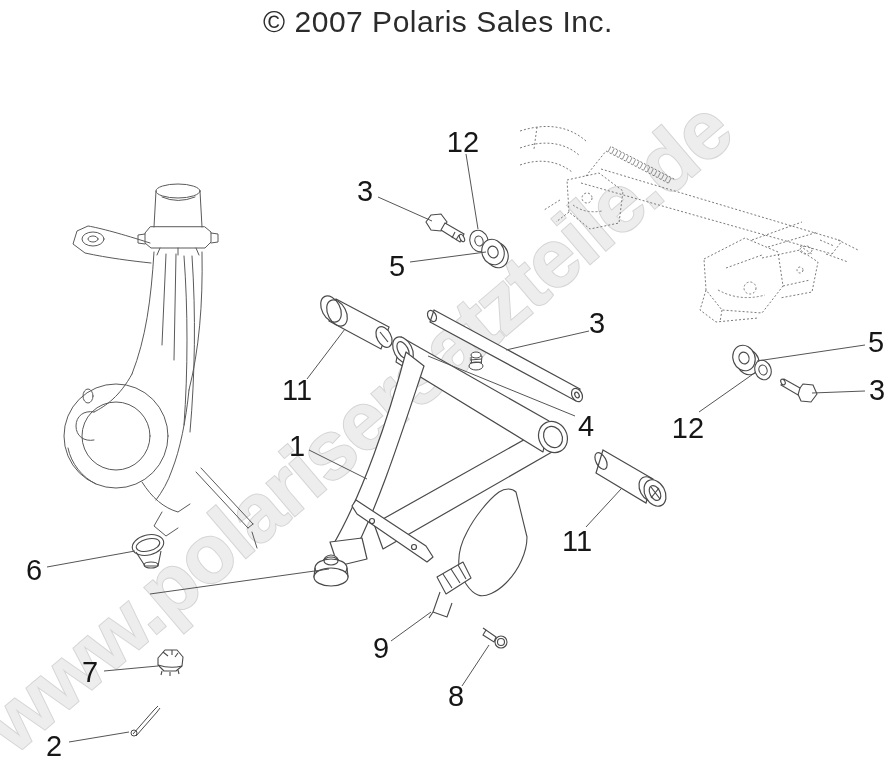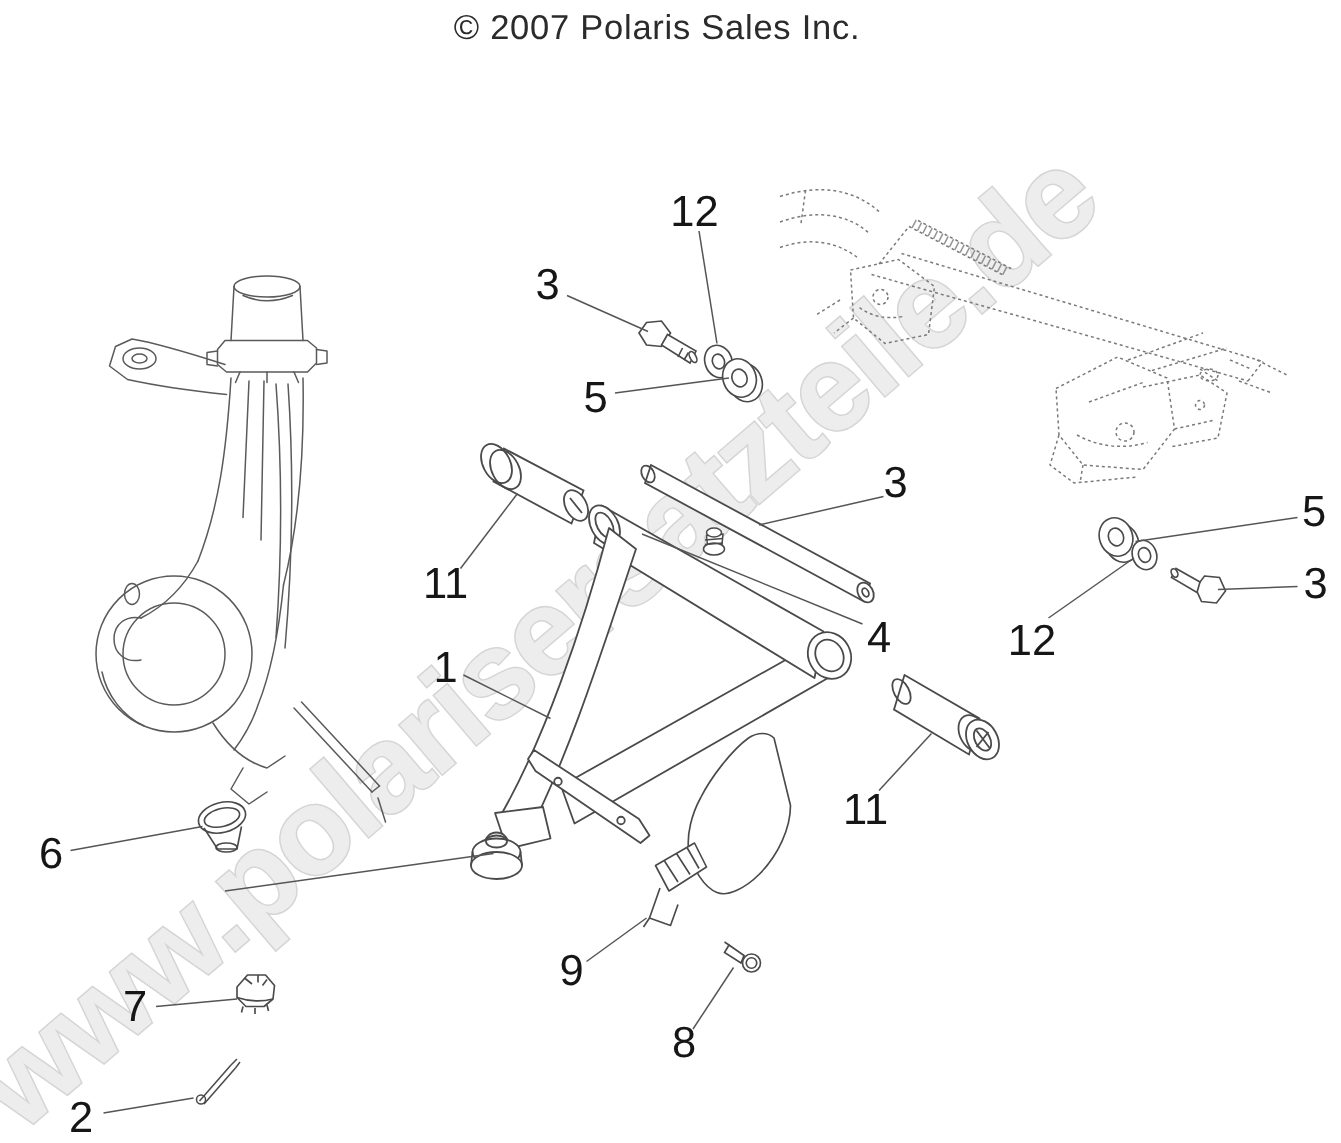--- a/index.html
+++ b/index.html
@@ -2,21 +2,21 @@
 <html><head>
 <meta charset="utf-8">
 <style>
   html,body{margin:0;padding:0;background:#ffffff;}
   body{width:894px;height:762px;position:relative;overflow:hidden;
        font-family:"Liberation Sans", sans-serif;}
   #stage{position:absolute;left:0;top:0;width:894px;height:762px;}
   svg{position:absolute;left:0;top:0;}
   .copyright{
     position:absolute;left:438px;top:5px;transform:translateX(-50%);
-    font-size:23px;color:#2b2b2b;letter-spacing:.5px;white-space:nowrap;
+    font-size:30px;color:#2b2b2b;letter-spacing:.5px;white-space:nowrap;
   }
   .callout{
     position:absolute;transform:translate(-50%,-50%);
     font-size:29px;color:#161616;line-height:1;white-space:nowrap;
   }
   
   .cl-0{left:463px;top:142px;}   
   .cl-1{left:365px;top:191px;}   
   .cl-2{left:397px;top:266px;}   
   .cl-3{left:597px;top:323px;}   

